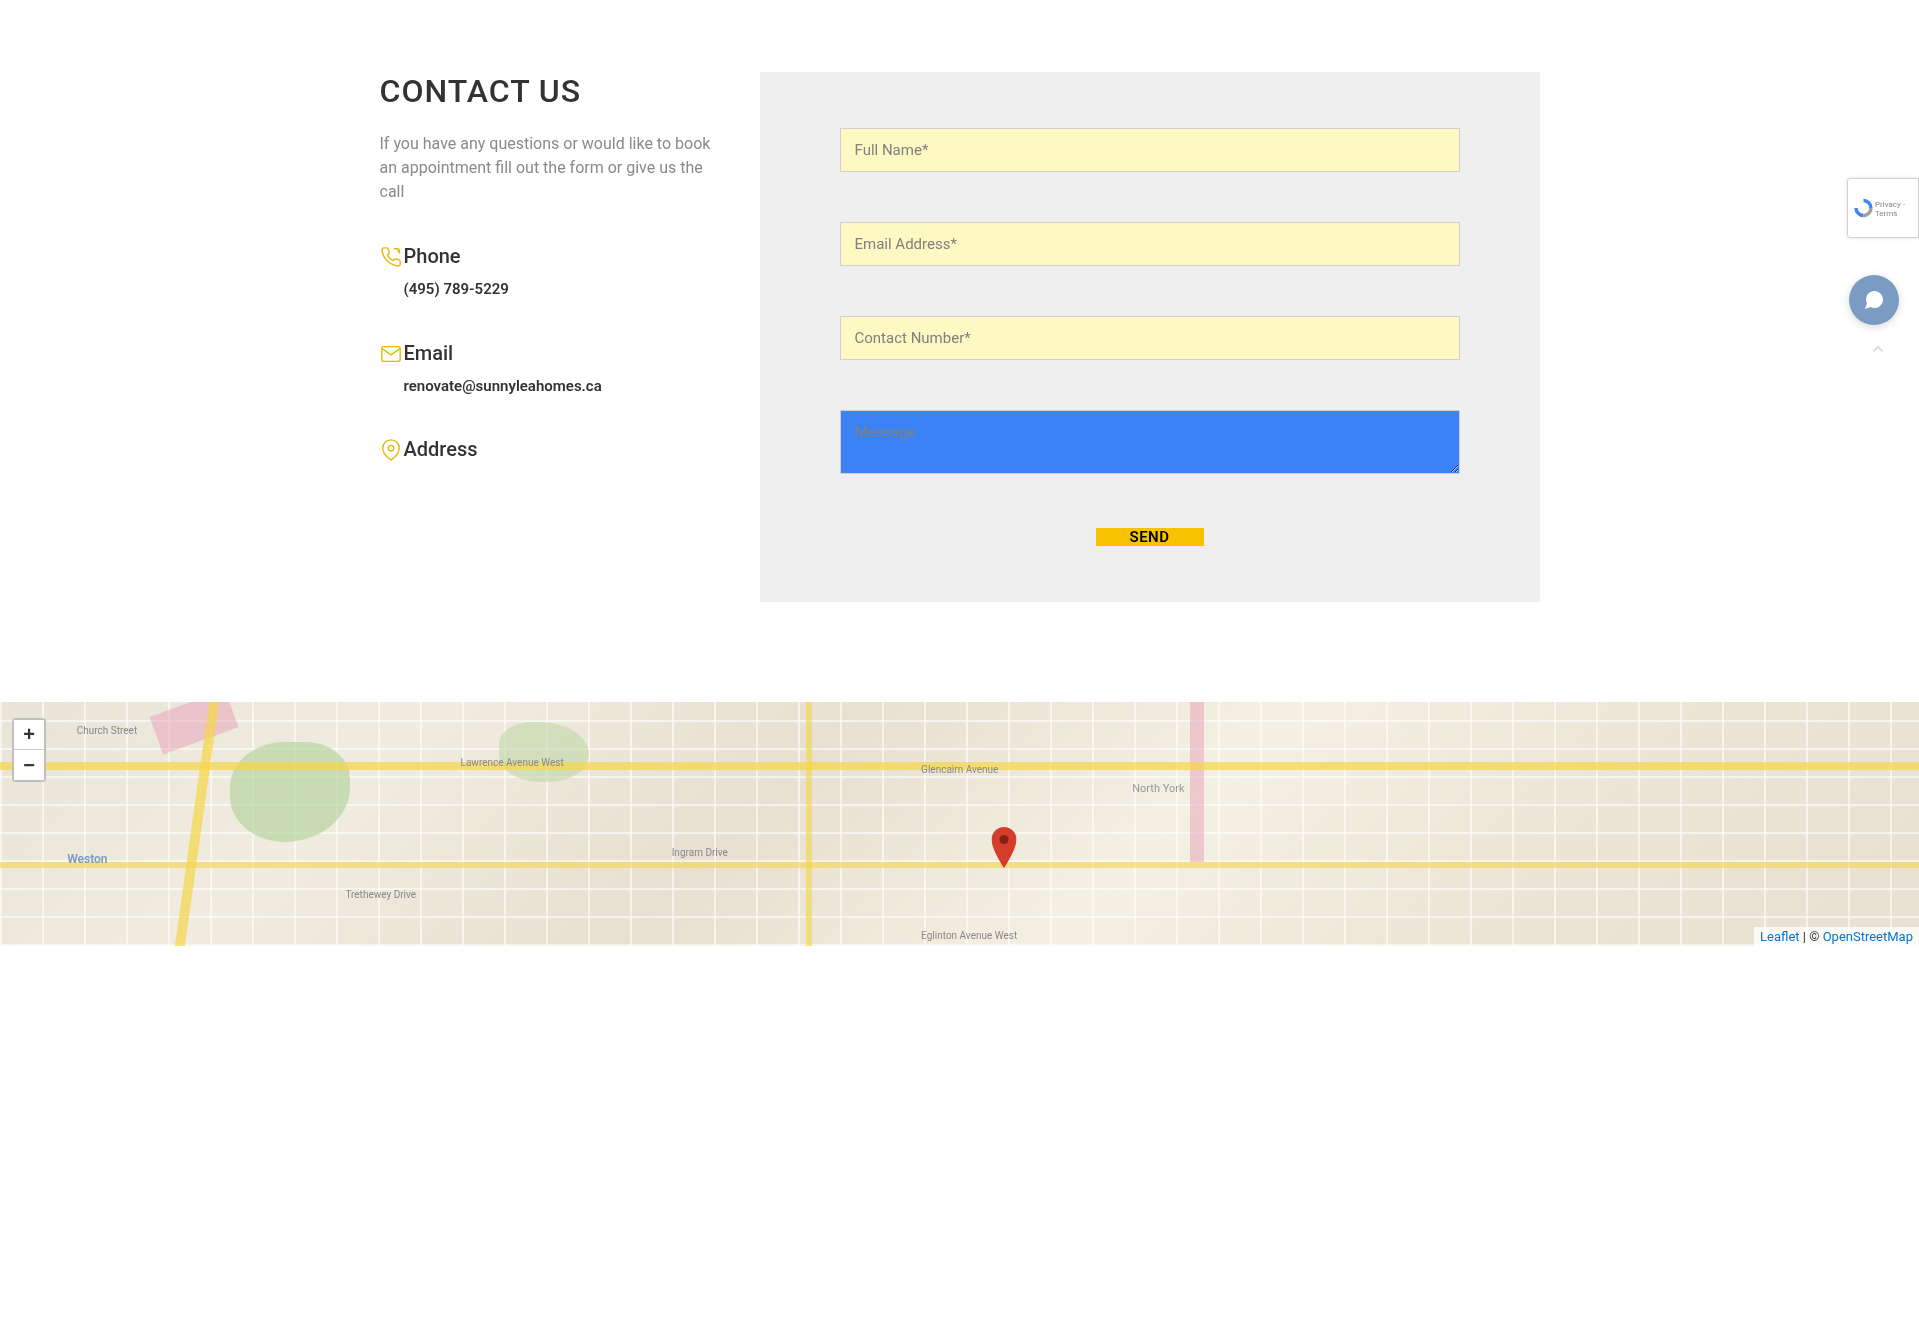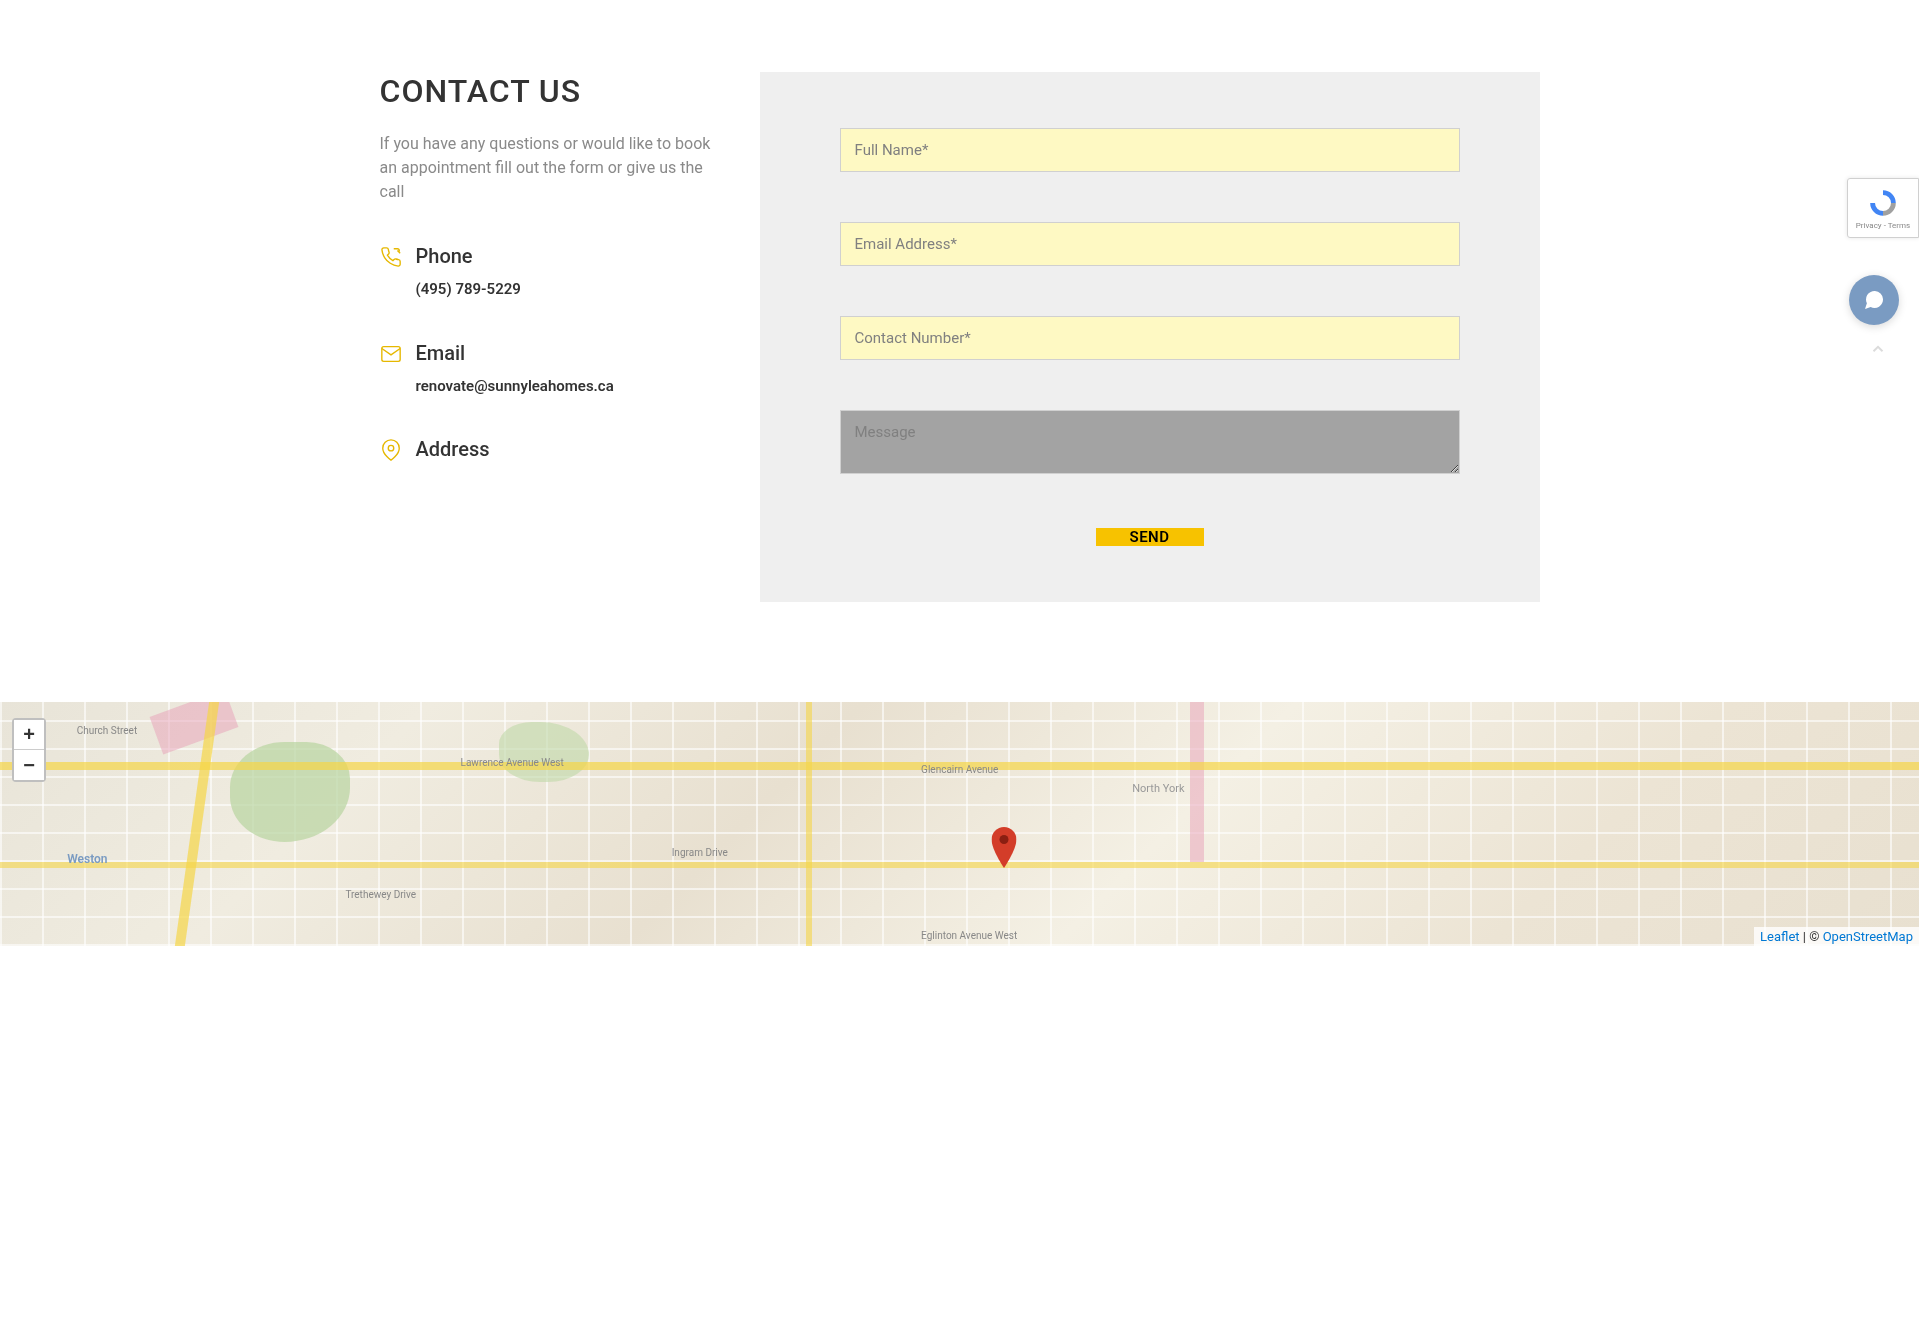--- a/index.html
+++ b/index.html
@@ -35,21 +35,21 @@
       margin-bottom: 22px;
     }
     .intro-text {
       font-size: 16px;
       line-height: 1.5;
       color: #8a8a8a;
       margin-bottom: 40px;
     }
     .contact-item {
       display: flex;
-      gap: 12px;
+      gap: 0;
       margin-bottom: 40px;
     }
     .contact-icon {
       flex: 0 0 24px;
       width: 24px;
       height: 24px;
       margin-top: 2px;
     }
     .contact-icon svg {
       width: 22px;
@@ -85,21 +85,21 @@
       color: #333;
       font-family: inherit;
     }
     .form-input::placeholder {
       color: #808080;
     }
     .form-textarea {
       width: 100%;
       padding: 12px 14px;
       border: 1px solid #d0d0d0;
-      background: #a3a3a3;
+      background: #3b82f6;
       font-size: 15px;
       color: #333;
       font-family: inherit;
       resize: vertical;
       height: 64px;
     }
     .form-textarea::placeholder {
       color: #808080;
     }
     .send-button {
@@ -298,21 +298,21 @@
       position: fixed;
       right: 0;
       top: 178px;
       width: 72px;
       height: 60px;
       background: #fff;
       border: 1px solid #d0d0d0;
       border-radius: 3px 0 0 3px;
       box-shadow: 0 0 4px rgba(0,0,0,0.1);
       display: flex;
-      flex-direction: column;
+      flex-direction: row;
       align-items: center;
       justify-content: center;
       padding: 4px;
     }
     .recaptcha-logo {
       width: 32px;
       height: 32px;
     }
     .recaptcha-text {
       font-size: 8px;

